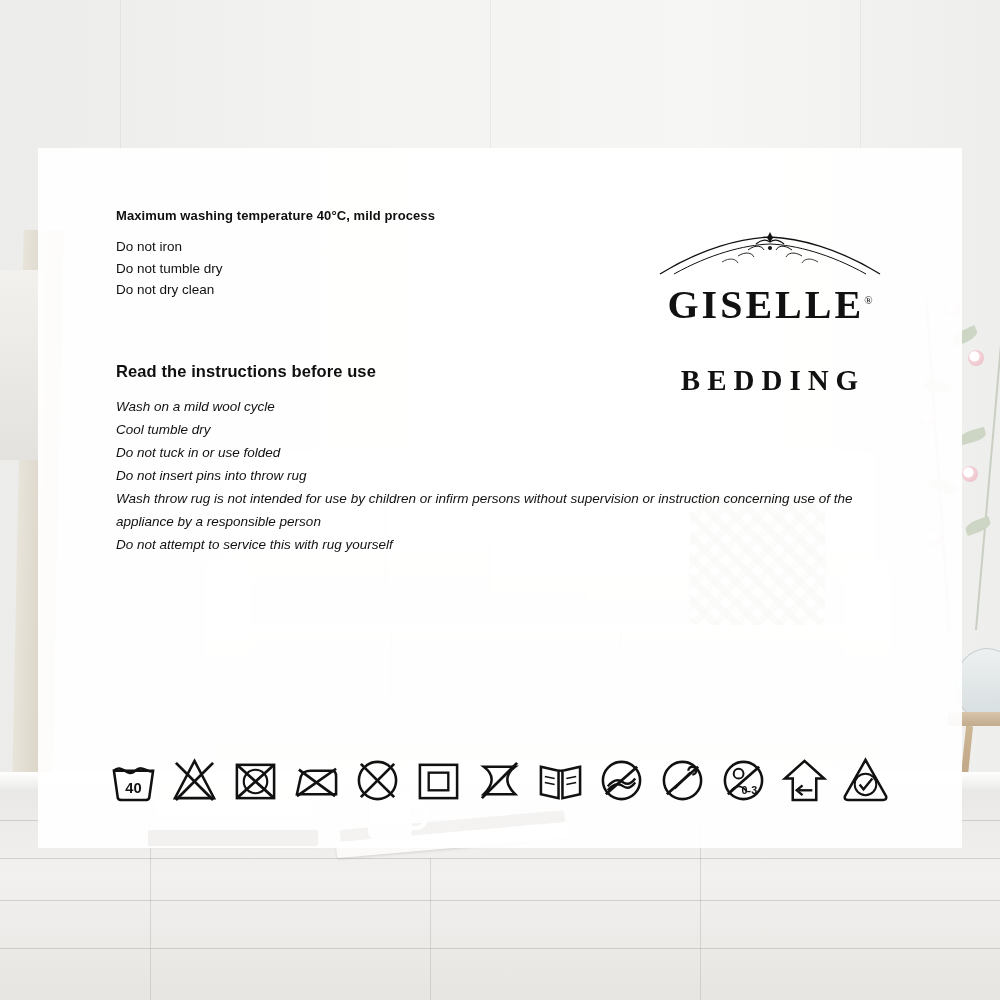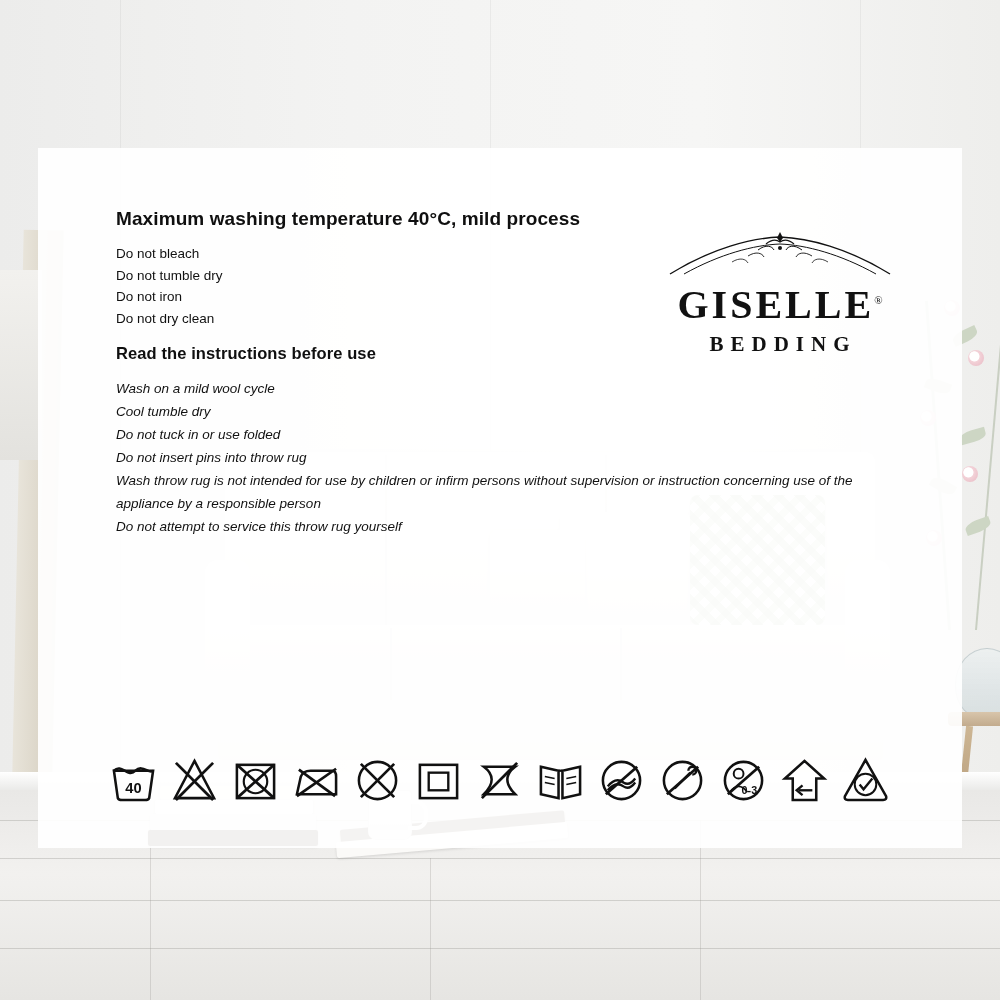--- a/index.html
+++ b/index.html
@@ -169,72 +169,73 @@
     padding: 60px 52px 0 40px;
     box-sizing: border-box;
   }
 
   .head-row {
     position: relative;
     height: 120px;
   }
   h1.sec-title {
     margin: 0;
-    font-size: 19px;
+    font-size: 13px;
     font-weight: bold;
     color: #0f0f0f;
     letter-spacing: 0.1px;
     padding-left: 38px;
   }
   .plain-list {
     margin: 13px 0 0 0;
     padding: 0 0 0 38px;
     list-style: none;
   }
   .plain-list li {
     font-size: 13.5px;
     color: #111111;
     line-height: 21.5px;
     white-space: pre-wrap;
   }
   .sec-two {
-    margin-top: 16px;
+    margin-top: 34px;
   }
   .sec-two h1.sec-title { font-size: 16.5px; }
   .sec-two .plain-list { margin-top: 14px; }
   .sec-two .plain-list li { line-height: 23px; font-style: italic; }
 
   
   .brand {
     position: absolute;
-    right: 0; top: 22px;
+    right: 10px; top: 22px;
     width: 260px;
     text-align: center;
     color: #111111;
   }
   .brand .crest {
     display: block;
     margin: 0 auto 2px auto;
   }
   .brand .name {
     font-family: "Liberation Serif", serif;
     font-size: 40px;
     font-weight: bold;
     letter-spacing: 3px;
     line-height: 44px;
     position: relative;
     display: inline-block;
   }
   .brand .sub {
     font-family: "Liberation Serif", serif;
-    font-size: 21px;
+    font-size: 29px;
     font-weight: bold;
     letter-spacing: 7px;
     line-height: 34px;
     padding-left: 6px;
+    margin-top: 36px;
   }
   .brand .reg {
     font-size: 11px;
     vertical-align: super;
     letter-spacing: 0;
     font-weight: normal;
   }
 
   
   .symbols {
@@ -322,23 +323,22 @@
   <div class="mug"></div>
   <div class="mug-handle"></div>
 </div>
 
 <div id="label-card">
   <div class="card-inner">
 
     <div class="head-row">
       <h1 class="sec-title">Maximum washing temperature 40°C, mild process</h1>
       <ul class="plain-list">
-        <li>Do not bleach</li>
+        <li>Do not iron</li>
         <li>Do not tumble dry</li>
-        <li>Do not iron</li>
         <li>Do not dry clean</li>
       </ul>
 
       <div class="brand">
         <svg class="crest" width="236" height="46" viewBox="0 0 236 46">
           <path d="M8 44 C 50 18, 90 8, 118 7 C 146 8, 186 18, 228 44" fill="none" stroke="#111" stroke-width="1.4"></path>
           <path d="M22 44 C 58 24, 92 15, 118 14 C 144 15, 178 24, 214 44" fill="none" stroke="#111" stroke-width="1"></path>
           <path d="M118 2 L121 8 L118 12 L115 8 Z" fill="#111"></path>
           <path d="M104 14 C 110 9, 114 9, 118 12 C 122 9, 126 9, 132 14" fill="none" stroke="#111" stroke-width="1.2"></path>
           <path d="M96 20 C 104 14, 110 16, 112 20" fill="none" stroke="#111" stroke-width="1"></path>
@@ -355,21 +355,21 @@
     </div>
 
     <div class="sec-two">
       <h1 class="sec-title">Read the instructions before use</h1>
       <ul class="plain-list">
         <li>Wash on a mild wool cycle</li>
         <li>Cool tumble dry</li>
         <li>Do not tuck in or use folded</li>
         <li>Do not insert pins into throw rug</li>
         <li>Wash throw rug is not intended for use by children or infirm persons without supervision or instruction concerning use of the appliance by a responsible person</li>
-        <li>Do not attempt to service this throw rug yourself</li>
+        <li>Do not attempt to service this with rug yourself</li>
       </ul>
     </div>
   </div>
 
   <div class="symbols">
 
     <svg class="sym" viewBox="0 0 48 48">
       <path d="M4 14 L44 14 L40 42 Q39 44 36 44 L12 44 Q9 44 8 42 Z" fill="none" stroke="#111" stroke-width="2.6"></path>
       <path d="M4 14 C 12 6, 18 22, 26 14 C 33 7, 40 18, 44 14" fill="none" stroke="#111" stroke-width="2.6"></path>
       <text x="24" y="37" text-anchor="middle" font-family="Liberation Sans, sans-serif" font-size="15" font-weight="bold" fill="#111">40</text>

